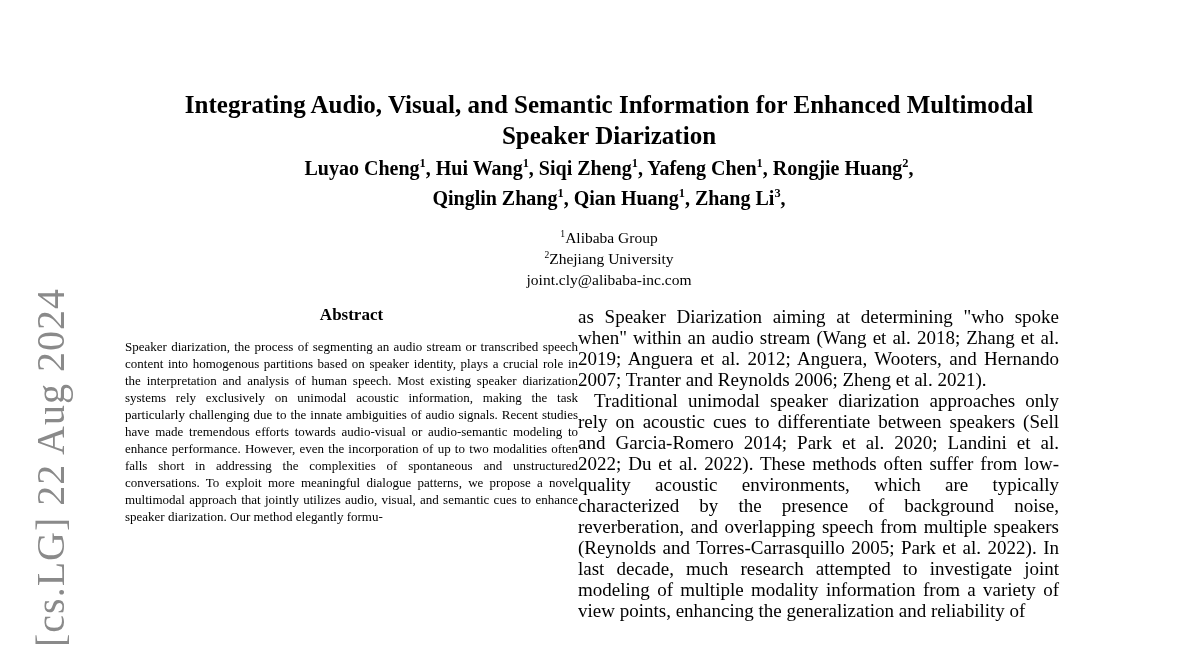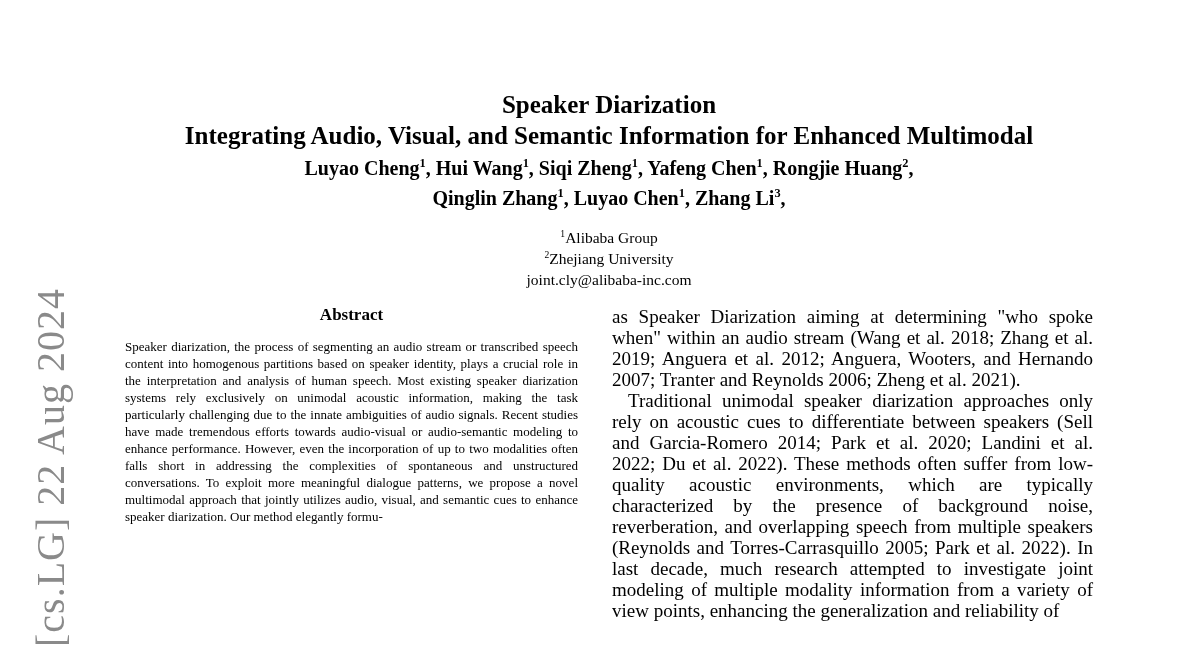--- a/index.html
+++ b/index.html
@@ -60,21 +60,20 @@
   .affiliations {
     margin-top: 14px;
     text-align: center;
     font-size: 15.5px;
     line-height: 21px;
     font-weight: normal;
   }
 
   .cols {
     display: flex;
-    gap: 34px;
     margin-top: 16px;
   }
   .col-left  { width: 453px; }
   .col-right { width: 481px; }
 
   .abstract-heading {
     text-align: center;
     font-weight: bold;
     font-size: 17px;
     line-height: 17px;
@@ -99,27 +98,27 @@
   }
 </style>
 </head>
 <body>
 
 <div class="arxiv-banner">[cs.LG] 22 Aug 2024</div>
 
 <div class="content">
 
   <h1 class="paper-title">
+    <span style="display:block">Integrating Audio, Visual, and Semantic Information for Enhanced Multimodal</span>
     <span style="display:block">Speaker Diarization</span>
-    <span style="display:block">Integrating Audio, Visual, and Semantic Information for Enhanced Multimodal</span>
   </h1>
 
   <div class="authors">
     <span style="display:block"><span>Luyao Cheng</span><sup>1</sup><span>, </span><span>Hui Wang</span><sup>1</sup><span>, </span><span>Siqi Zheng</span><sup>1</sup><span>, </span><span>Yafeng Chen</span><sup>1</sup><span>, </span><span>Rongjie Huang</span><sup>2</sup><span>,</span></span>
-    <span style="display:block"><span>Qinglin Zhang</span><sup>1</sup><span>, </span><span>Luyao Chen</span><sup>1</sup><span>, </span><span>Zhang Li</span><sup>3</sup><span>,</span></span>
+    <span style="display:block"><span>Qinglin Zhang</span><sup>1</sup><span>, </span><span>Qian Huang</span><sup>1</sup><span>, </span><span>Zhang Li</span><sup>3</sup><span>,</span></span>
   </div>
 
   <div class="affiliations">
     <span style="display:block"><sup>1</sup><span>Alibaba Group</span></span>
     <span style="display:block"><sup>2</sup><span>Zhejiang University</span></span>
     <span style="display:block">joint.cly@alibaba-inc.com</span>
   </div>
 
   <div class="cols">
 

